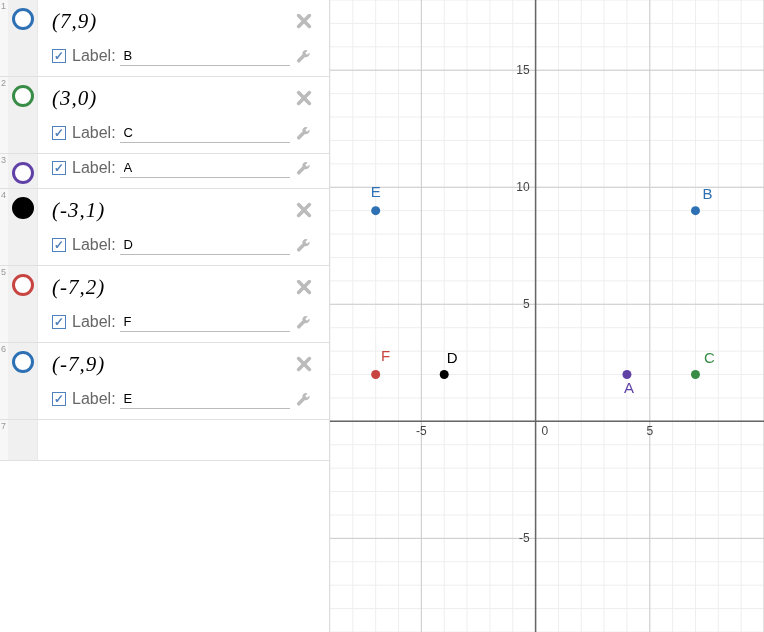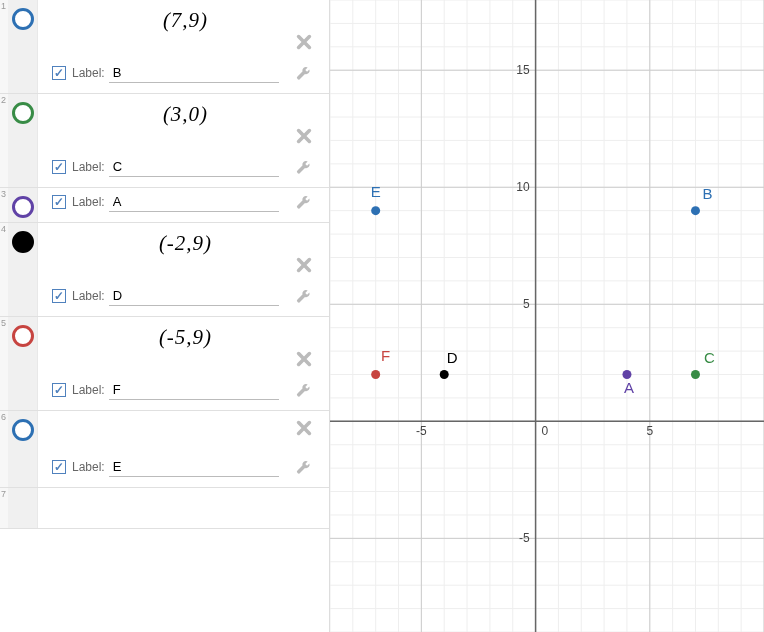--- a/index.html
+++ b/index.html
@@ -5,28 +5,28 @@
     * { box-sizing: border-box; margin: 0; padding: 0; }
     html, body { width: 764px; height: 632px; overflow: hidden; font-family: Arial, sans-serif; background: #fff; }
     .app { display: flex; width: 100%; height: 100%; }
     .sidebar { width: 330px; height: 100%; background: #fff; border-right: 1px solid #ddd; overflow: hidden; }
     .row { display: flex; border-bottom: 1px solid #e0e0e0; position: relative; }
     .row-num { width: 8px; font-size: 9px; color: #999; padding: 2px 0 0 1px; background: #f7f7f7; text-align: left; line-height: 1; }
     .row-body { flex: 1; padding: 0; background: #fff; }
     .row-gutter { width: 30px; background: #f0f0f0; display: flex; align-items: flex-start; justify-content: center; padding-top: 8px; border-right: 1px solid #e8e8e8; }
     .dot { width: 22px; height: 22px; border-radius: 50%; border: 3px solid; background: #fff; flex-shrink: 0; }
     .dot.filled { background: currentColor; }
-    .expr-line { display: flex; align-items: center; padding: 8px 10px 8px 14px; min-height: 42px; flex-direction: column; }
+    .expr-line { display: flex; align-items: center; padding: 8px 10px 8px 14px; min-height: 42px; }
     .expr { font-family: 'Times New Roman', serif; font-size: 21px; font-style: italic; letter-spacing: 1px; flex: 1; }
     .delete-icon { width: 18px; height: 18px; cursor: pointer; margin-left: auto; margin-right: 6px; }
     .delete-icon svg { width: 100%; height: 100%; }
     .label-line { display: flex; align-items: center; padding: 4px 10px 10px 14px; min-height: 34px; }
     .checkbox { width: 14px; height: 14px; border: 1px solid #4f81bd; background: #fff; display: flex; align-items: center; justify-content: center; margin-right: 6px; cursor: pointer; }
     .checkbox::after { content: '✓'; color: #4f81bd; font-size: 12px; line-height: 1; font-weight: bold; }
-    .label-text { font-size: 12px; color: #666; margin-right: 4px; }
+    .label-text { font-size: 16px; color: #666; margin-right: 4px; }
     .label-input { border: none; border-bottom: 1px solid #bbb; font-size: 13px; padding: 2px 4px; width: 170px; outline: none; background: transparent; }
     .wrench-icon { width: 18px; height: 18px; margin-left: auto; margin-right: 6px; cursor: pointer; }
     .wrench-icon svg { width: 100%; height: 100%; }
     .empty-row .row-body { min-height: 40px; }
     .graph { flex: 1; position: relative; background: #fff; }
     .graph svg { width: 100%; height: 100%; }
     .axis-label { font-family: Arial, sans-serif; font-size: 12px; fill: #444; }
     .point-label { font-family: Arial, sans-serif; font-size: 15px; }
   </style>
 </head>
@@ -94,21 +94,21 @@
           </div>
         </div>
       </div>
       <div class="row">
         <div class="row-num">4</div>
         <div class="row-gutter">
           <div class="dot filled" style="color:#000000;border-color:#000000"></div>
         </div>
         <div class="row-body">
           <div class="expr-line">
-            <span class="expr">(-2,9)</span>
+            <span class="expr">(-3,1)</span>
             <span class="delete-icon"><svg viewBox="0 0 20 20">
                 <path d="M4 4 L16 16 M16 4 L4 16" stroke="#bbb" stroke-width="4" stroke-linecap="round"></path>
               </svg></span>
           </div>
           <div class="label-line">
             <span class="checkbox"></span>
             <span class="label-text">Label:</span>
             <input class="label-input" value="D" style="">
             <span class="wrench-icon"><svg viewBox="0 0 20 20">
                 <path d="M13.5 3.5a4 4 0 0 0-5.2 4.9L3 13.7a2 2 0 1 0 2.8 2.8l5.3-5.3a4 4 0 0 0 4.9-5.2l-2.6 2.6-2-2 2.6-2.6z" fill="#bbb"></path>
@@ -116,21 +116,21 @@
           </div>
         </div>
       </div>
       <div class="row">
         <div class="row-num">5</div>
         <div class="row-gutter">
           <div class="dot" style="color:#c74440;border-color:#c74440"></div>
         </div>
         <div class="row-body">
           <div class="expr-line">
-            <span class="expr">(-5,9)</span>
+            <span class="expr">(-7,2)</span>
             <span class="delete-icon"><svg viewBox="0 0 20 20">
                 <path d="M4 4 L16 16 M16 4 L4 16" stroke="#bbb" stroke-width="4" stroke-linecap="round"></path>
               </svg></span>
           </div>
           <div class="label-line">
             <span class="checkbox"></span>
             <span class="label-text">Label:</span>
             <input class="label-input" value="F" style="">
             <span class="wrench-icon"><svg viewBox="0 0 20 20">
                 <path d="M13.5 3.5a4 4 0 0 0-5.2 4.9L3 13.7a2 2 0 1 0 2.8 2.8l5.3-5.3a4 4 0 0 0 4.9-5.2l-2.6 2.6-2-2 2.6-2.6z" fill="#bbb"></path>
@@ -138,20 +138,21 @@
           </div>
         </div>
       </div>
       <div class="row">
         <div class="row-num">6</div>
         <div class="row-gutter">
           <div class="dot" style="color:#2d70b3;border-color:#2d70b3"></div>
         </div>
         <div class="row-body">
           <div class="expr-line">
+            <span class="expr">(-7,9)</span>
             <span class="delete-icon"><svg viewBox="0 0 20 20">
                 <path d="M4 4 L16 16 M16 4 L4 16" stroke="#bbb" stroke-width="4" stroke-linecap="round"></path>
               </svg></span>
           </div>
           <div class="label-line">
             <span class="checkbox"></span>
             <span class="label-text">Label:</span>
             <input class="label-input" value="E" style="">
             <span class="wrench-icon"><svg viewBox="0 0 20 20">
                 <path d="M13.5 3.5a4 4 0 0 0-5.2 4.9L3 13.7a2 2 0 1 0 2.8 2.8l5.3-5.3a4 4 0 0 0 4.9-5.2l-2.6 2.6-2-2 2.6-2.6z" fill="#bbb"></path>

